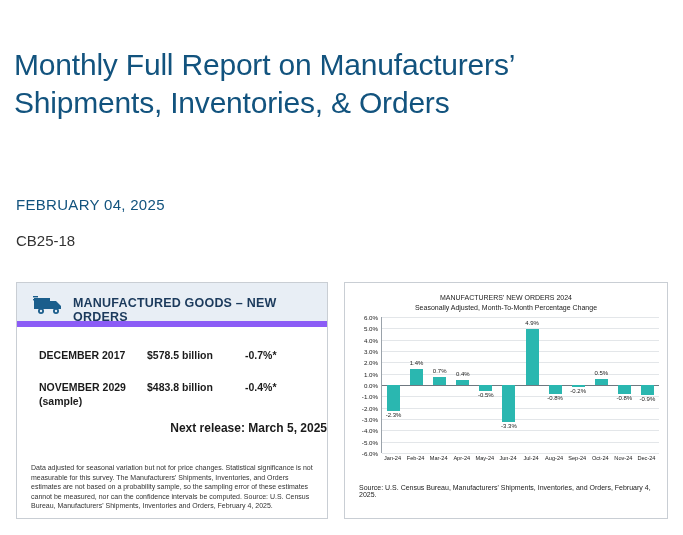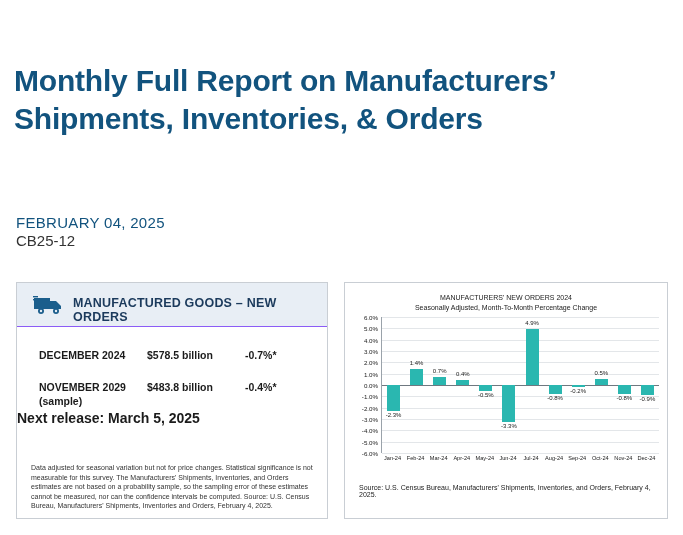--- a/index.html
+++ b/index.html
@@ -23,32 +23,32 @@
     left: 16px;
     top: 7px;
     font-size: 13.5px;
     font-weight: bold;
     color: #1b3a5c;
     letter-spacing: 0.1px;
   }
   .big-title {
     position: absolute;
     left: 14px;
-    top: 42px;
+    top: 26px;
     width: 620px;
     font-size: 30px;
     line-height: 38px;
-    font-weight: bold;
+    font-weight: normal;
     color: #12537e;
     letter-spacing: -0.2px;
   }
   .date-line {
     position: absolute;
     left: 16px;
-    top: 214px;
+    top: 196px;
     font-size: 15px;
     color: #12537e;
     letter-spacing: 0.3px;
     text-align: right;
   }
   .code-line {
     position: absolute;
     left: 16px;
     top: 232px;
     font-size: 15px;
@@ -62,21 +62,21 @@
     top: 282px;
     width: 312px;
     height: 237px;
     border: 1px solid #c9ced4;
     background: #ffffff;
   }
   .lp-header {
     position: relative;
     height: 44px;
     background: #e8eef5;
-    border-bottom: 1px solid #8b5cf6;
+    border-bottom: 6px solid #8b5cf6;
   }
   .truck-icon {
     position: absolute;
     left: 16px;
     top: 11px;
     width: 30px;
     height: 22px;
   }
   .lp-header-title {
     position: absolute;
@@ -95,24 +95,24 @@
     color: #1b1b1b;
   }
   .row .label { position: absolute; left: 22px; }
   .row .label .sub { display: block; margin-top: 2px; }
   .row .value { position: absolute; left: 130px; font-weight: bold; }
   .row .pct   { position: absolute; left: 228px; font-weight: bold; }
   .row-1 { top: 66px; }
   .row-2 { top: 98px; }
   .next-release {
     position: absolute;
-    top: 127px;
+    top: 138px;
     width: 100%;
-    text-align: left;
-    font-size: 14px;
+    text-align: right;
+    font-size: 12px;
     font-weight: bold;
     color: #1b1b1b;
   }
   .lp-footnote {
     position: absolute;
     left: 14px;
     top: 180px;
     width: 286px;
     font-size: 7px;
     line-height: 9.5px;
@@ -218,40 +218,40 @@
 </style>
 </head>
 <body>
 
 <div id="page">
 
 
   <h1 class="big-title">Monthly Full Report on Manufacturers’ Shipments, Inventories, &amp; Orders</h1>
 
   <div class="date-line">FEBRUARY 04, 2025</div>
-  <div class="code-line">CB25-12</div>
+  <div class="code-line">CB25-18</div>
 
   <div class="left-panel">
     <div class="lp-header">
       <svg class="truck-icon" viewBox="0 0 30 22">
         <rect x="1" y="4" width="16" height="11" fill="#1b5e8c"></rect>
         <path d="M17 7 L23 7 L28 12 L28 15 L17 15 Z" fill="#1b5e8c"></path>
         <circle cx="8" cy="17" r="3" fill="#1b5e8c"></circle>
         <circle cx="8" cy="17" r="1.2" fill="#e8eef5"></circle>
         <circle cx="23" cy="17" r="3" fill="#1b5e8c"></circle>
         <circle cx="23" cy="17" r="1.2" fill="#e8eef5"></circle>
         <rect x="0" y="2" width="5" height="1.4" fill="#1b5e8c"></rect>
         <rect x="-1" y="5" width="4" height="1.4" fill="#1b5e8c"></rect>
       </svg>
       <div class="lp-header-title">MANUFACTURED GOODS – NEW ORDERS</div>
     </div>
 
     <div class="row row-1">
       <div class="label">
-        <span>DECEMBER 2024</span>
+        <span>DECEMBER 2017</span>
       </div>
       <div class="value">$578.5 billion</div>
       <div class="pct">-0.7%*</div>
     </div>
 
     <div class="row row-2">
       <div class="label">
         <span>NOVEMBER 2029</span>
         <span class="sub">(sample)</span>
       </div>

